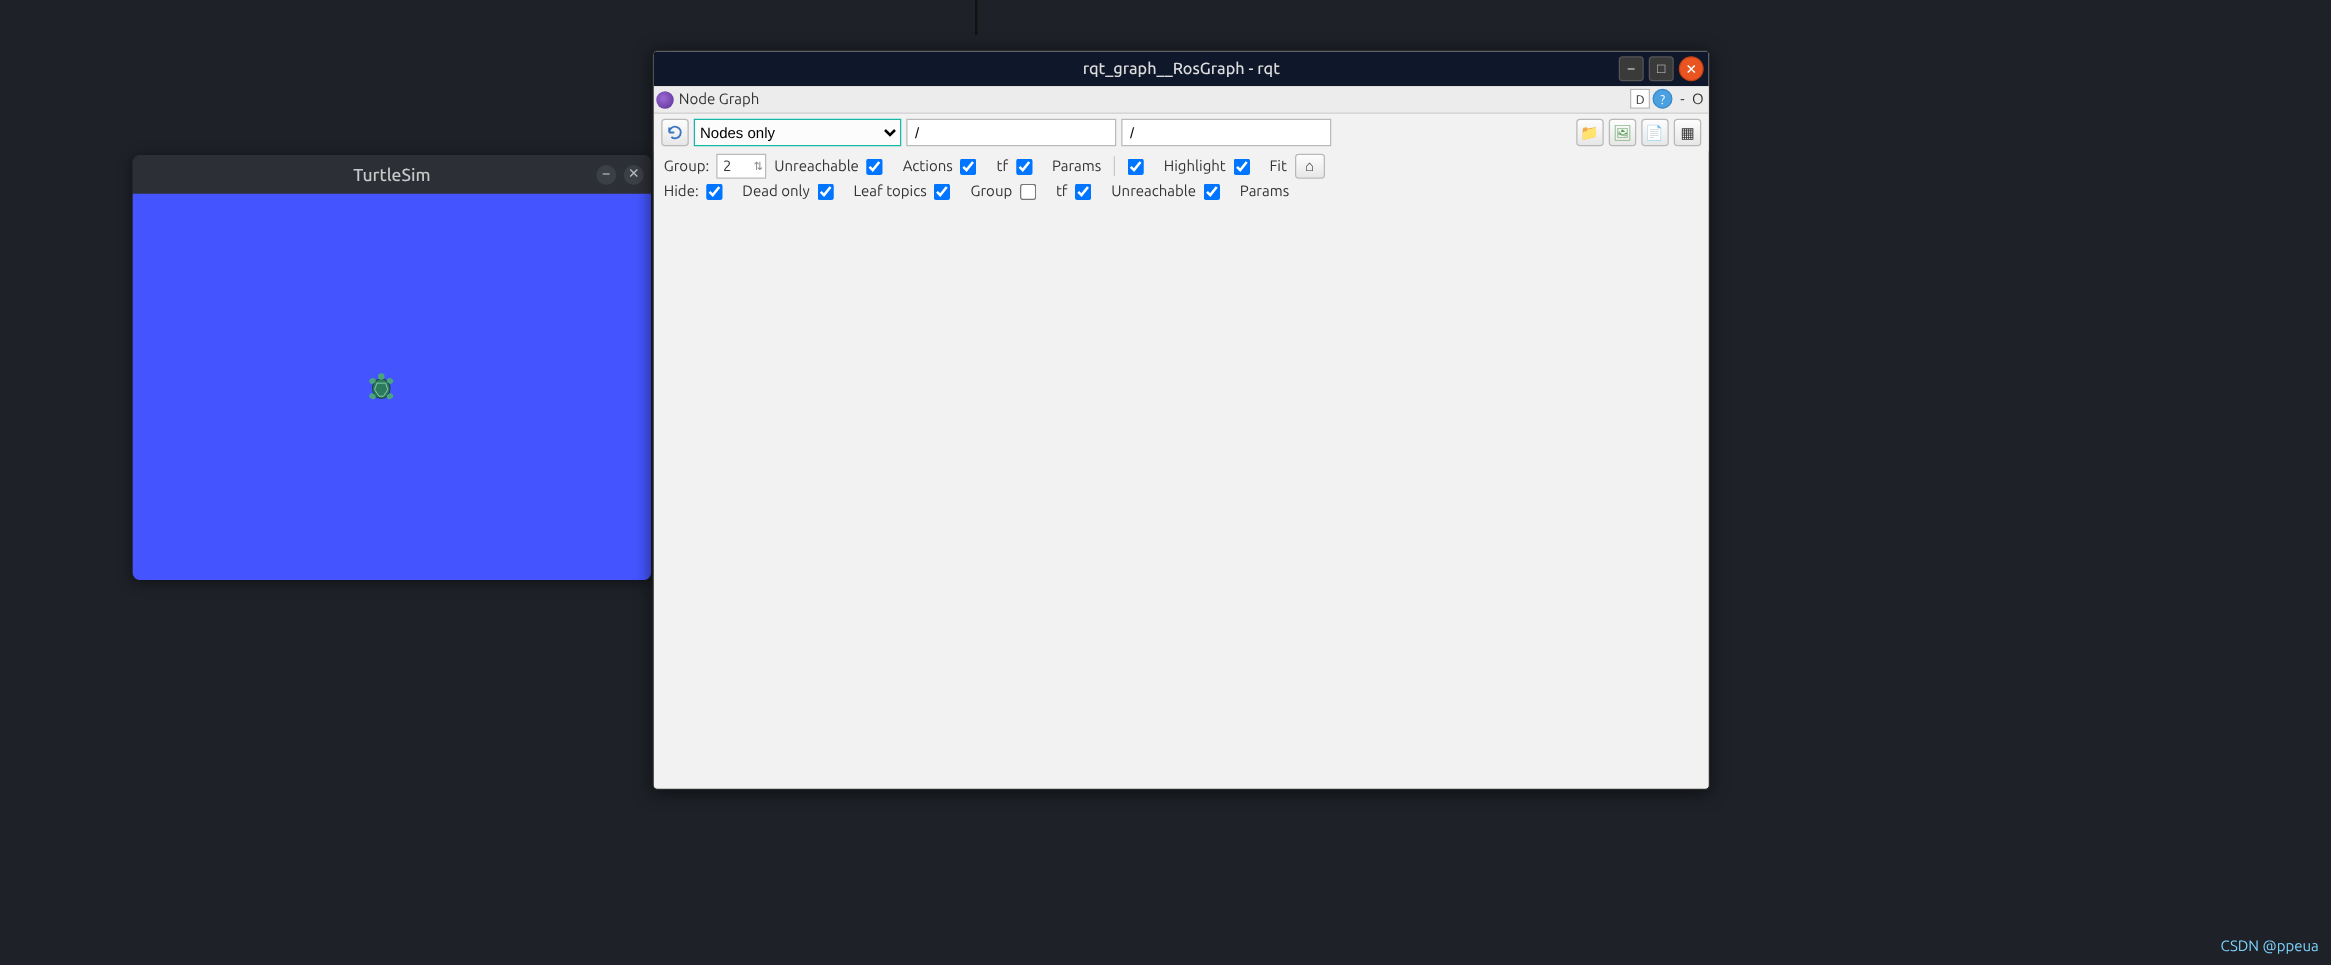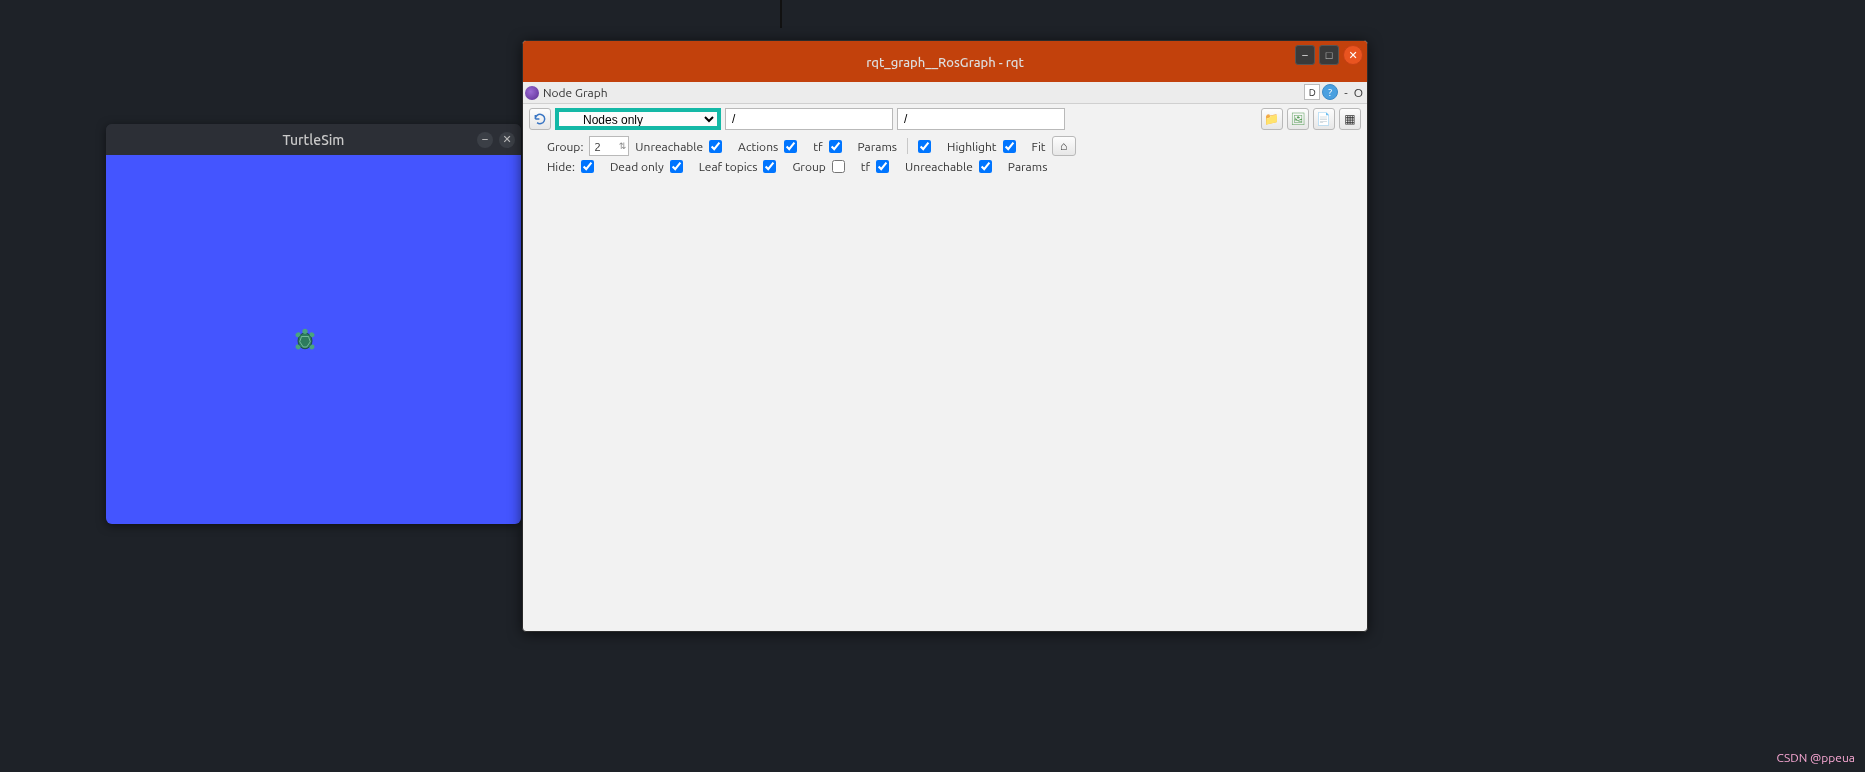--- a/index.html
+++ b/index.html
@@ -11,21 +11,21 @@
     height: 772px;
     position: relative;
     overflow: hidden;
   }
   
   .turtlesim-window {
     position: absolute;
     left: 106px;
     top: 124px;
     width: 415px;
-    height: 400px;
+    height: 340px;
     background: #2c2f36;
     border-radius: 6px;
     overflow: hidden;
     box-shadow: 0 2px 10px rgba(0,0,0,.5);
   }
   .turtlesim-titlebar {
     height: 31px;
     background: #2c2f36;
     color: #c9c9c9;
     display: flex;
@@ -71,22 +71,22 @@
     width: 846px;
     height: 592px;
     background: #f2f2f2;
     border: 1px solid #2b2b2b;
     border-radius: 4px;
     overflow: hidden;
     box-shadow: 0 2px 14px rgba(0,0,0,.6);
     color: #333;
   }
   .rqt-titlebar {
-    height: 41px;
-    background: #c2410c;
+    height: 28px;
+    background: #0f172a;
     color: #ddd;
     display: flex;
     align-items: center;
     justify-content: center;
     position: relative;
     font-size: 13px;
     font-weight: 500;
     text-align: right;
   }
   .rqt-ctrls {
@@ -139,38 +139,38 @@
   .tbtn {
     width: 22px; height: 22px;
     border: 1px solid #b9b9b9;
     background: linear-gradient(#fdfdfd,#e7e7e7);
     border-radius: 3px;
     display: flex; align-items: center; justify-content: center;
     font-size: 12px;
   }
   select.tselect {
     height: 22px;
-    border: 4px solid #14b8a6;
+    border: 1px solid #14b8a6;
     background: #fcfcfc;
     font-size: 12px;
-    padding: 0 20px;
+    padding: 0 0;
     min-width: 166px;
   }
   input.tinput {
     height: 22px;
     border: 1px solid #b9b9b9;
     background: #fff;
     font-size: 12px;
     padding: 0 6px;
   }
   .tspacer { flex: 1; }
   .filter-row {
     display: flex;
     align-items: center;
-    padding: 2px 24px;
+    padding: 2px 8px;
     gap: 6px;
     font-size: 12px;
     color: #333;
     flex-wrap: wrap;
   }
   .filter-row label { display: inline-flex; align-items: center; gap: 16px; }
   .filter-row input[type=checkbox] { width: 13px; height: 13px; }
   .spinbox {
     width: 40px; height: 20px;
     border: 1px solid #b9b9b9; background: #fff;
@@ -184,21 +184,21 @@
     background: #fff;
     border: 1px solid #c8c8c8;
     height: 446px;
     position: relative;
   }
   .graph-svg { width: 100%; height: 100%; }
   .watermark {
     position: absolute;
     right: 10px;
     bottom: 8px;
-    color: #f9a8d4;
+    color: #7dd3fc;
     font-size: 12px;
   }
   .vbar { position: absolute; left: 780px; top: 0; width: 2px; height: 28px; background: #111; }
 </style>
 </head>
 <body>
 
 <div class="vbar"></div>
 
 <div class="turtlesim-window">

